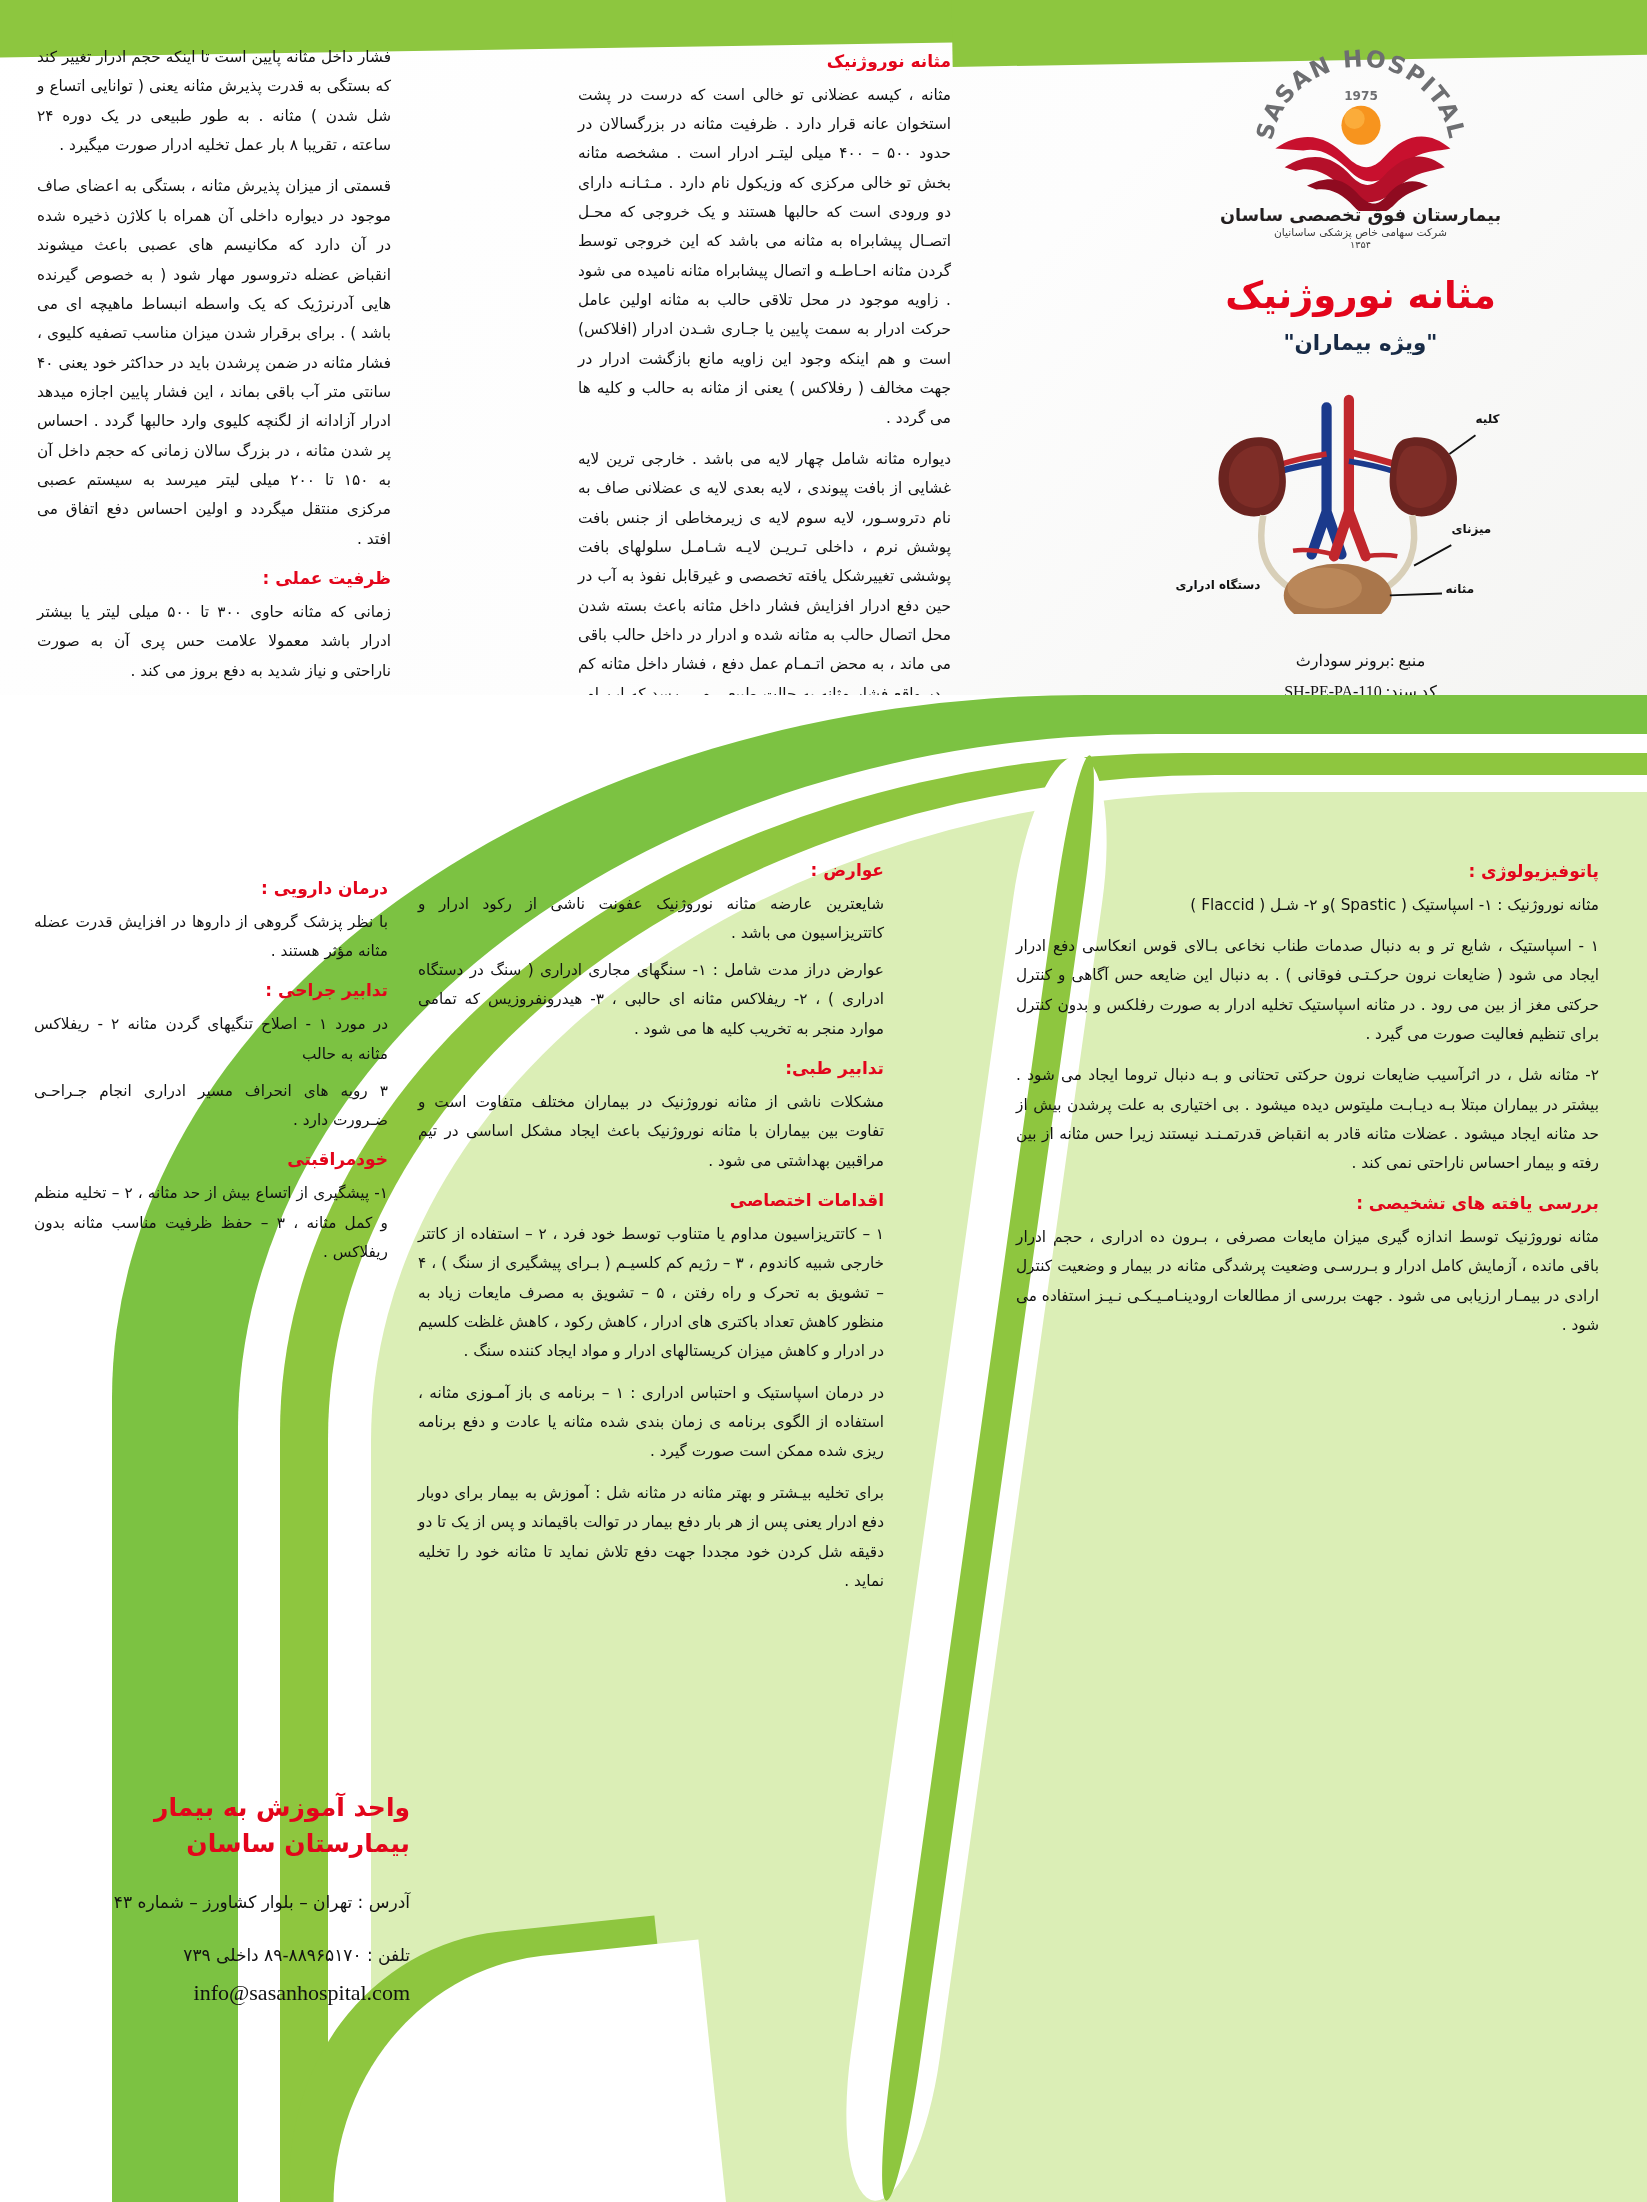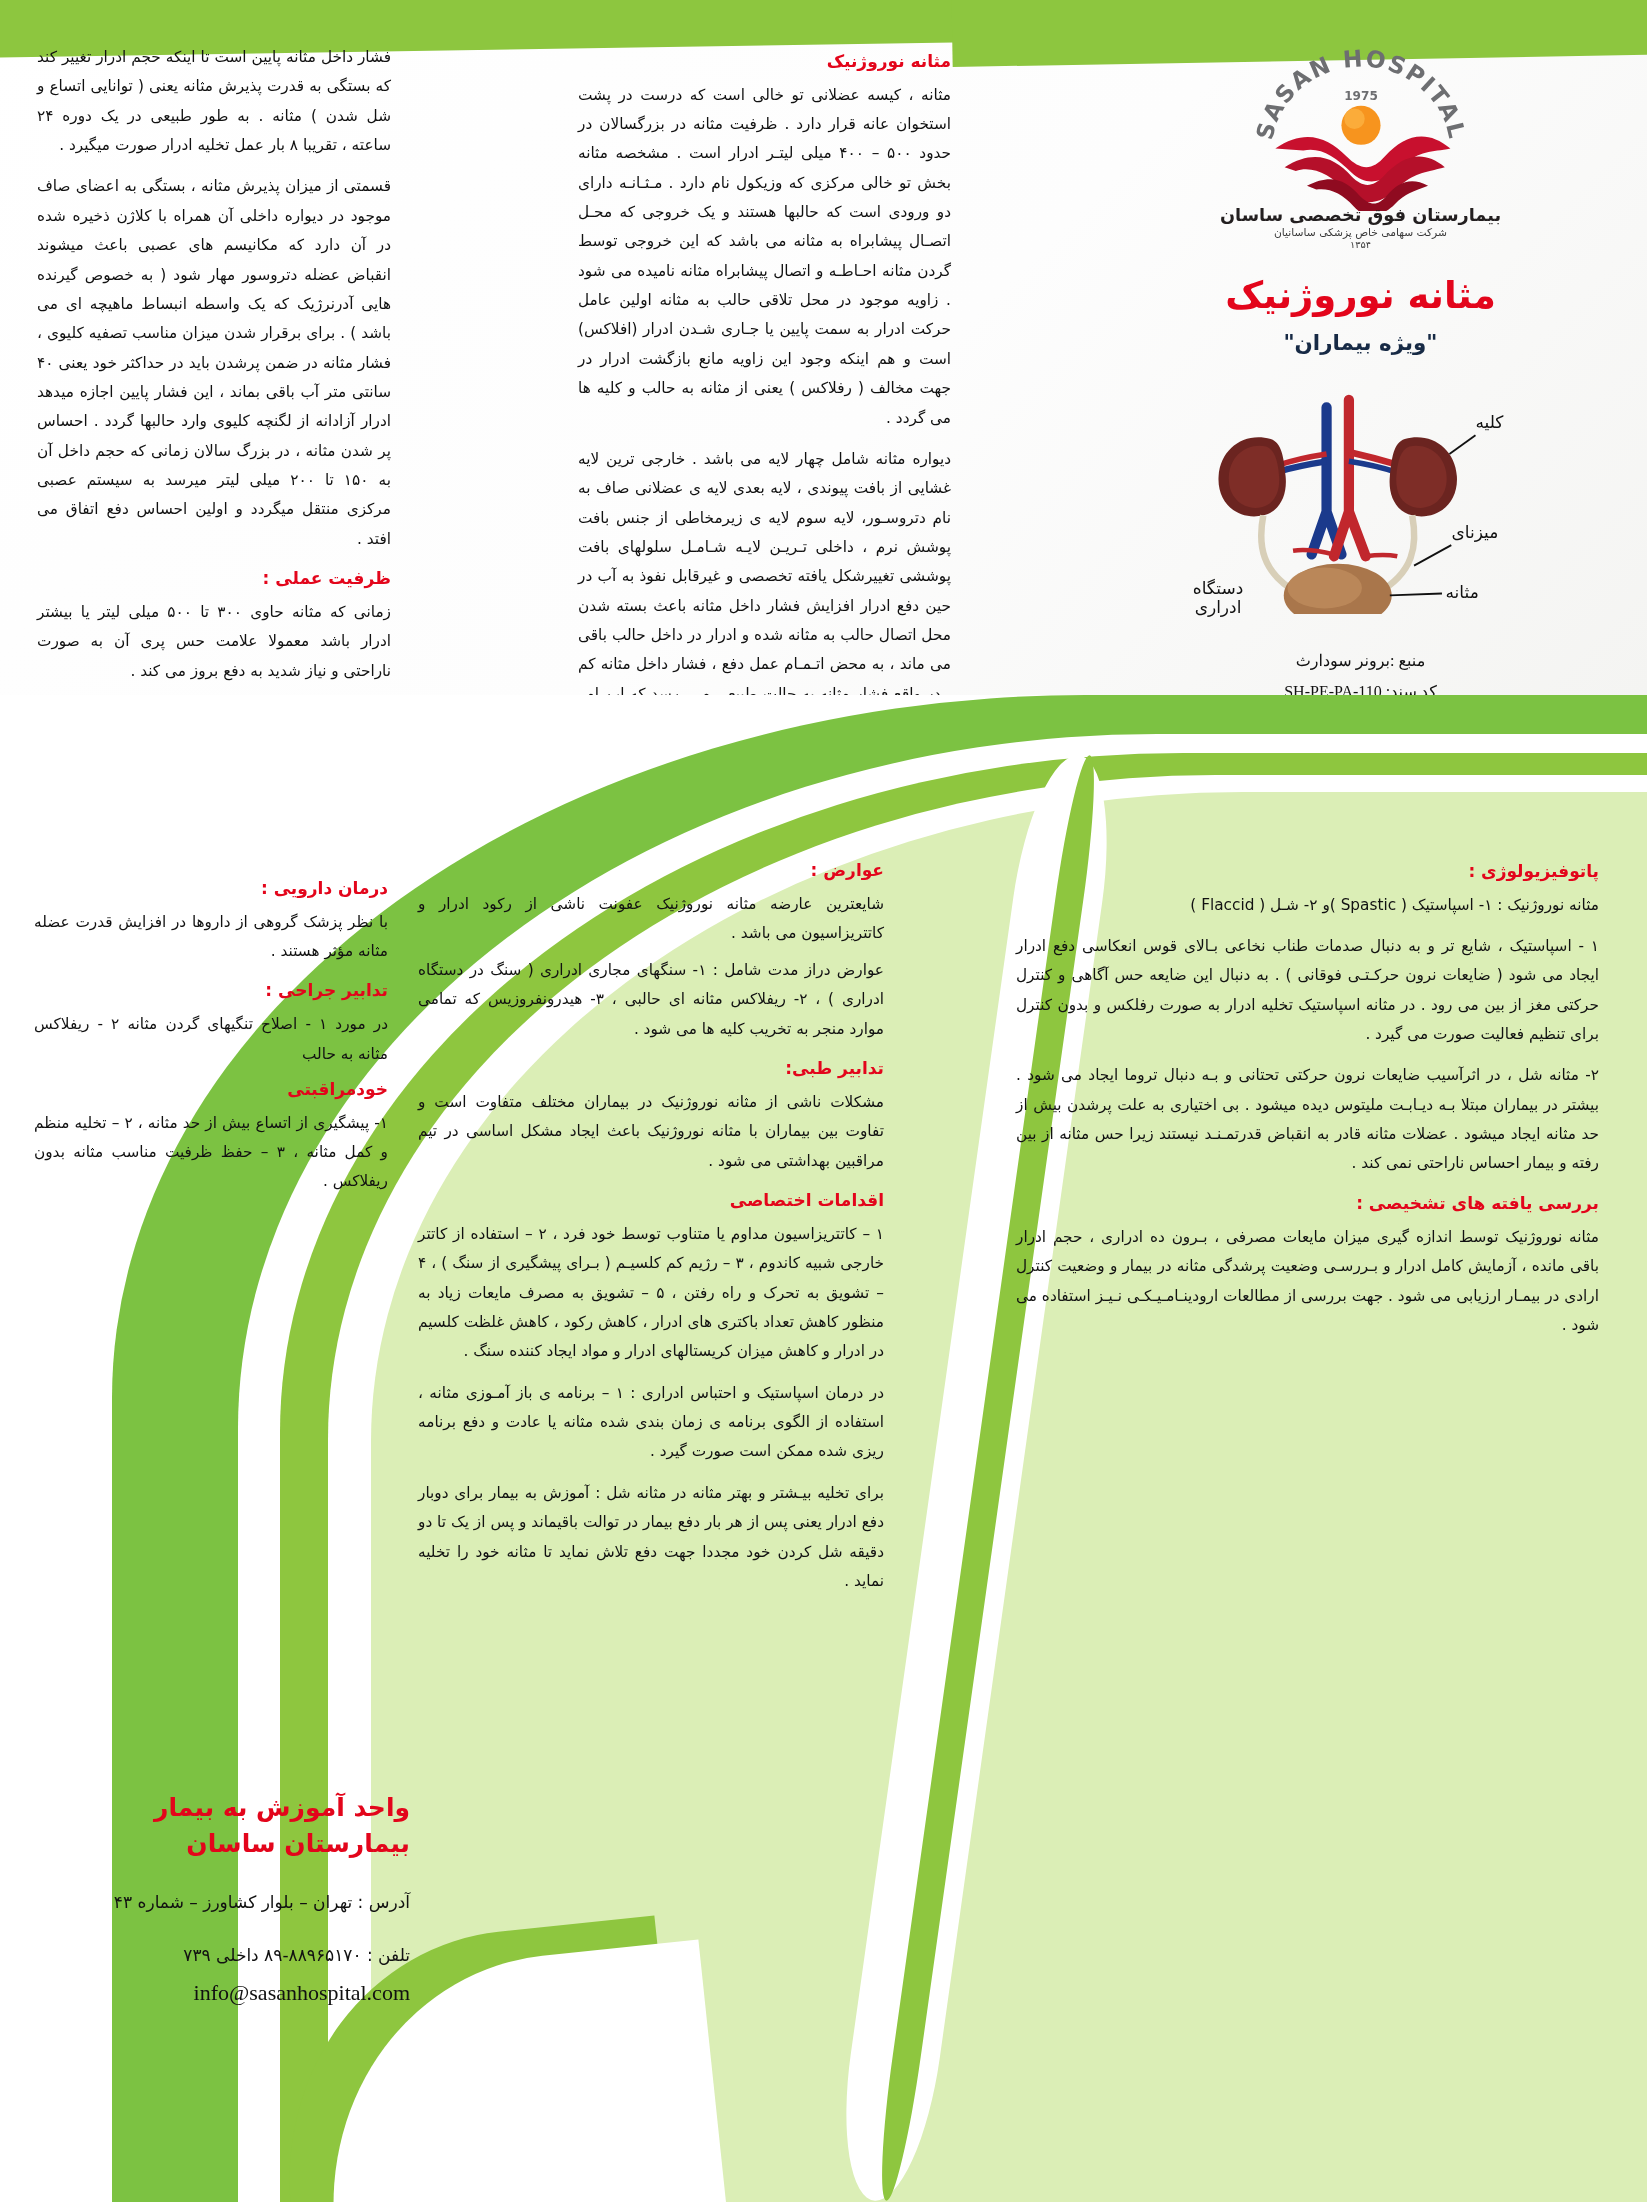--- a/index.html
+++ b/index.html
@@ -137,21 +137,21 @@
     color: #e3051b; font-weight: bold; font-size: 37px;
     margin-top: 24px; letter-spacing: 0px;
     font-family: "DejaVu Sans", sans-serif;
   }
   .sub-title {
     color: #172a45; font-weight: bold; font-size: 21.4px;
     margin-top: 13px;
   }
   .anat-wrap { position: relative; width: 438px; height: 242px; margin: 17px auto 0 auto; }
   .anat-label {
-    position: absolute; font-size: 17px; font-weight: normal; color: #111;
+    position: absolute; font-size: 12px; font-weight: bold; color: #111;
     line-height: 1.15;
   }
   .meta-block { margin-top: 32px; font-size: 16px; line-height: 1.85; color:#111; }
   .meta-block .code-line { direction: rtl; }
   .meta-line { margin-top: 1.9px; font-family: Liberation Serif, serif; }
 
   
   #contact-block {
     position: absolute; left: 37px; top: 1095px; width: 373px;
     text-align: right; direction: rtl;
@@ -301,20 +301,21 @@
       <div class="para">در درمان اسپاستیک و احتباس ادراری : ۱ – برنامه ی باز آمـوزی مثانه ، استفاده از الگوی برنامه ی زمان بندی شده مثانه یا عادت و دفع برنامه ریزی شده ممکن است صورت گیرد .</div>
       <div class="para">برای تخلیه بیـشتر و بهتر مثانه در مثانه شل : آموزش به بیمار برای دوبار دفع ادرار یعنی پس از هر بار دفع بیمار در توالت باقیماند و پس از یک تا دو دقیقه شل کردن خود مجددا جهت دفع تلاش نماید تا مثانه خود را تخلیه نماید .</div>
     </div>
 
     <div class="col" style="left:34px; top:175px; width:354px;">
       <div class="head-red">درمان دارویی :</div>
       <div class="para">با نظر پزشک گروهی از داروها در افزایش قدرت عضله مثانه مؤثر هستند .</div>
 
       <div class="head-red">تدابیر جراحی :</div>
       <div class="para tight">در مورد ۱ - اصلاح تنگیهای گردن مثانه ۲ - ریفلاکس مثانه به حالب</div>
+      <div class="para">۳ رویه های انحراف مسیر ادراری انجام جـراحـی ضـرورت دارد .</div>
 
       <div class="head-red">خودمراقبتی</div>
       <div class="para">۱- پیشگیری از اتساع بیش از حد مثانه ، ۲ – تخلیه منظم و کمل مثانه ، ۳ – حفظ ظرفیت مناسب مثانه بدون ریفلاکس .</div>
     </div>
 
     <div id="contact-block">
       <div class="contact-title">واحد آموزش به بیمار بیمارستان ساسان</div>
       <div class="contact-line">آدرس : تهران – بلوار کشاورز – شماره ۴۳</div>
       <div class="contact-line">تلفن : ۸۸۹۶۵۱۷۰-۸۹ داخلی ۷۳۹</div>
       <div class="contact-email">info@sasanhospital.com</div>

